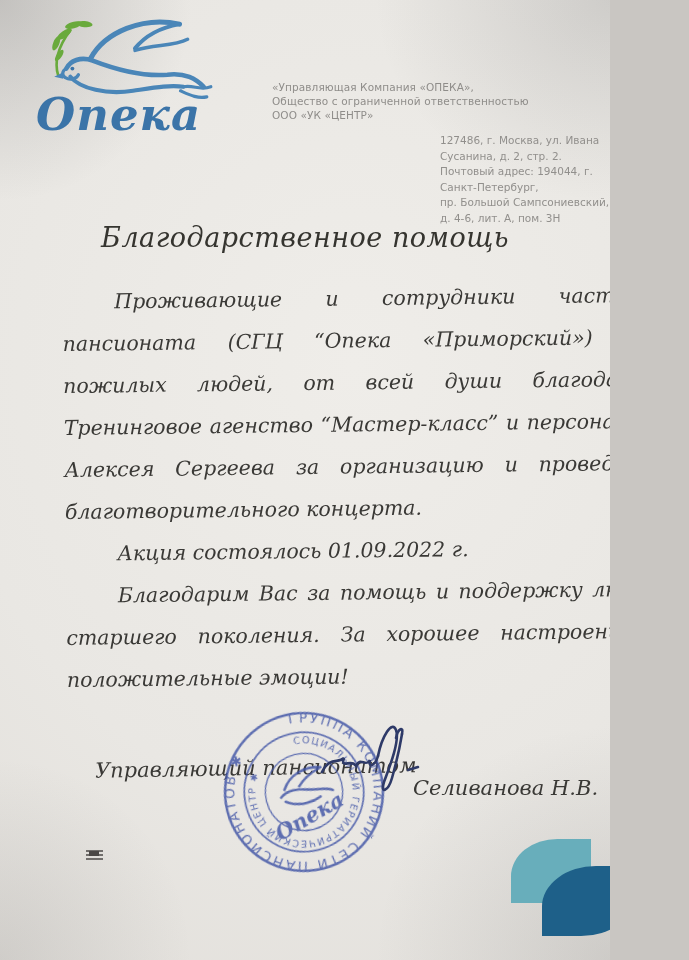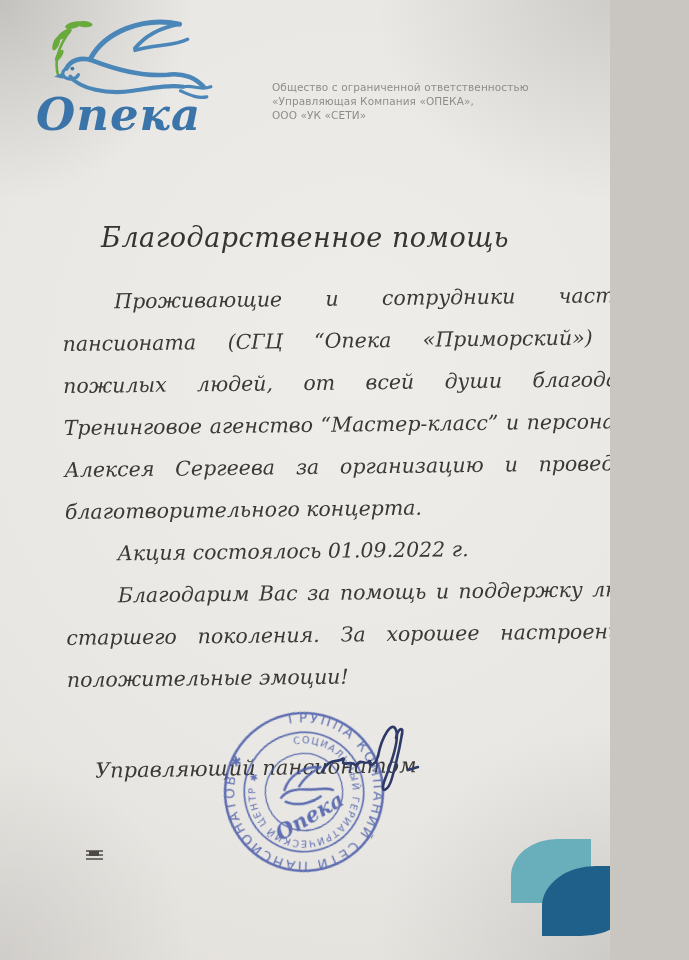--- a/index.html
+++ b/index.html
@@ -105,26 +105,31 @@
       <path d="M136 74 C146 72 152 78 163 74" stroke-width="3.2"></path>
       <path d="M133 78 C142 82 150 86 159 84" stroke-width="3.2"></path>
       <path d="M20 56 C16 58 15 62 19 65 C24 68 30 66 32 62" stroke-width="3.2"></path>
       <circle cx="26" cy="56" r="1.9" fill="#3b74a8" stroke="none"></circle>
       <path d="M16 60 L8 64 L17 66 Z" fill="#4a86b8" stroke="none"></path>
     </g>
   </svg>
   <div class="wordmark">Опека</div>
 
   <div class="company-block">
+    <div>«Управляющая Компания «ОПЕКА»,</div>
     <div>Общество с ограниченной ответственностью</div>
-    <div>«Управляющая Компания «ОПЕКА»,</div>
-    <div>ООО «УК «СЕТИ»</div>
+    <div>ООО «УК «ЦЕНТР»</div>
   </div>
 
 
+  <div class="address">
+    <div>127486, г. Москва, ул. Ивана Сусанина, д. 2, стр. 2.</div>
+    <div>Почтовый адрес: 194044, г. Санкт-Петербург,</div>
+    <div>пр. Большой Сампсониевский, д. 4-6, лит. А, пом. 3Н</div>
+  </div>
 
   <div class="title">Благодарственное помощь</div>
 
   <div class="body-text">
     <p>Проживающие и сотрудники частного пансионата (СГЦ “Опека «Приморский») для пожилых людей, от всей души благодарят Тренинговое агенство “Мастер-класс” и персонально Алексея Сергеева за организацию и проведение благотворительного концерта.</p>
     <p class="short">Акция состоялось 01.09.2022 г.</p>
     <p>Благодарим Вас за помощь и поддержку людям старшего поколения. За хорошее настроение и положительные эмоции!</p>
   </div>
 
   <div class="sig-role">Управляющий пансионатом</div>
@@ -156,20 +161,21 @@
 
   <svg class="autograph" viewBox="0 0 118 112" fill="none">
     <g stroke="#2e3a68" stroke-width="2.6" stroke-linecap="round">
       <path d="M6 64 C14 48 22 56 28 50 C24 62 36 50 40 58 C44 48 50 60 54 52 C52 62 60 56 62 48"></path>
       <path d="M62 48 C66 28 76 12 80 22 C84 32 74 58 68 74 C64 86 72 84 76 70 C80 56 84 38 86 26"></path>
       <path d="M86 26 C88 18 82 20 80 30"></path>
       <path d="M92 62 L102 59"></path>
     </g>
   </svg>
 
+  <div class="sig-name">Селиванова Н.В.</div>
 
   <div class="tiny-mark">
       <div class="core"></div>
     </div>
   <div class="leaf light"></div>
   <div class="leaf dark"></div>
 
 </div>
 
 </body></html>

